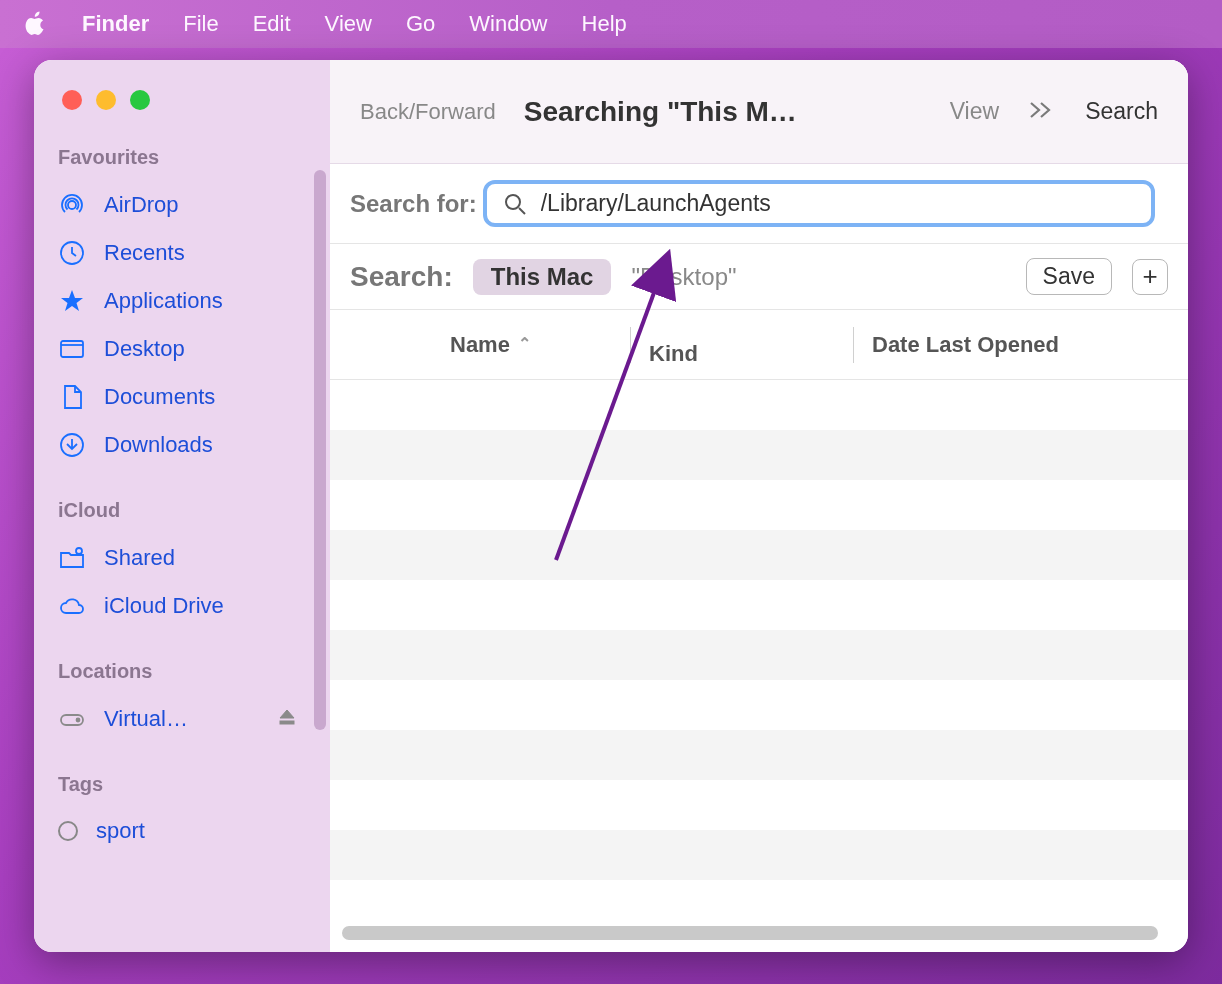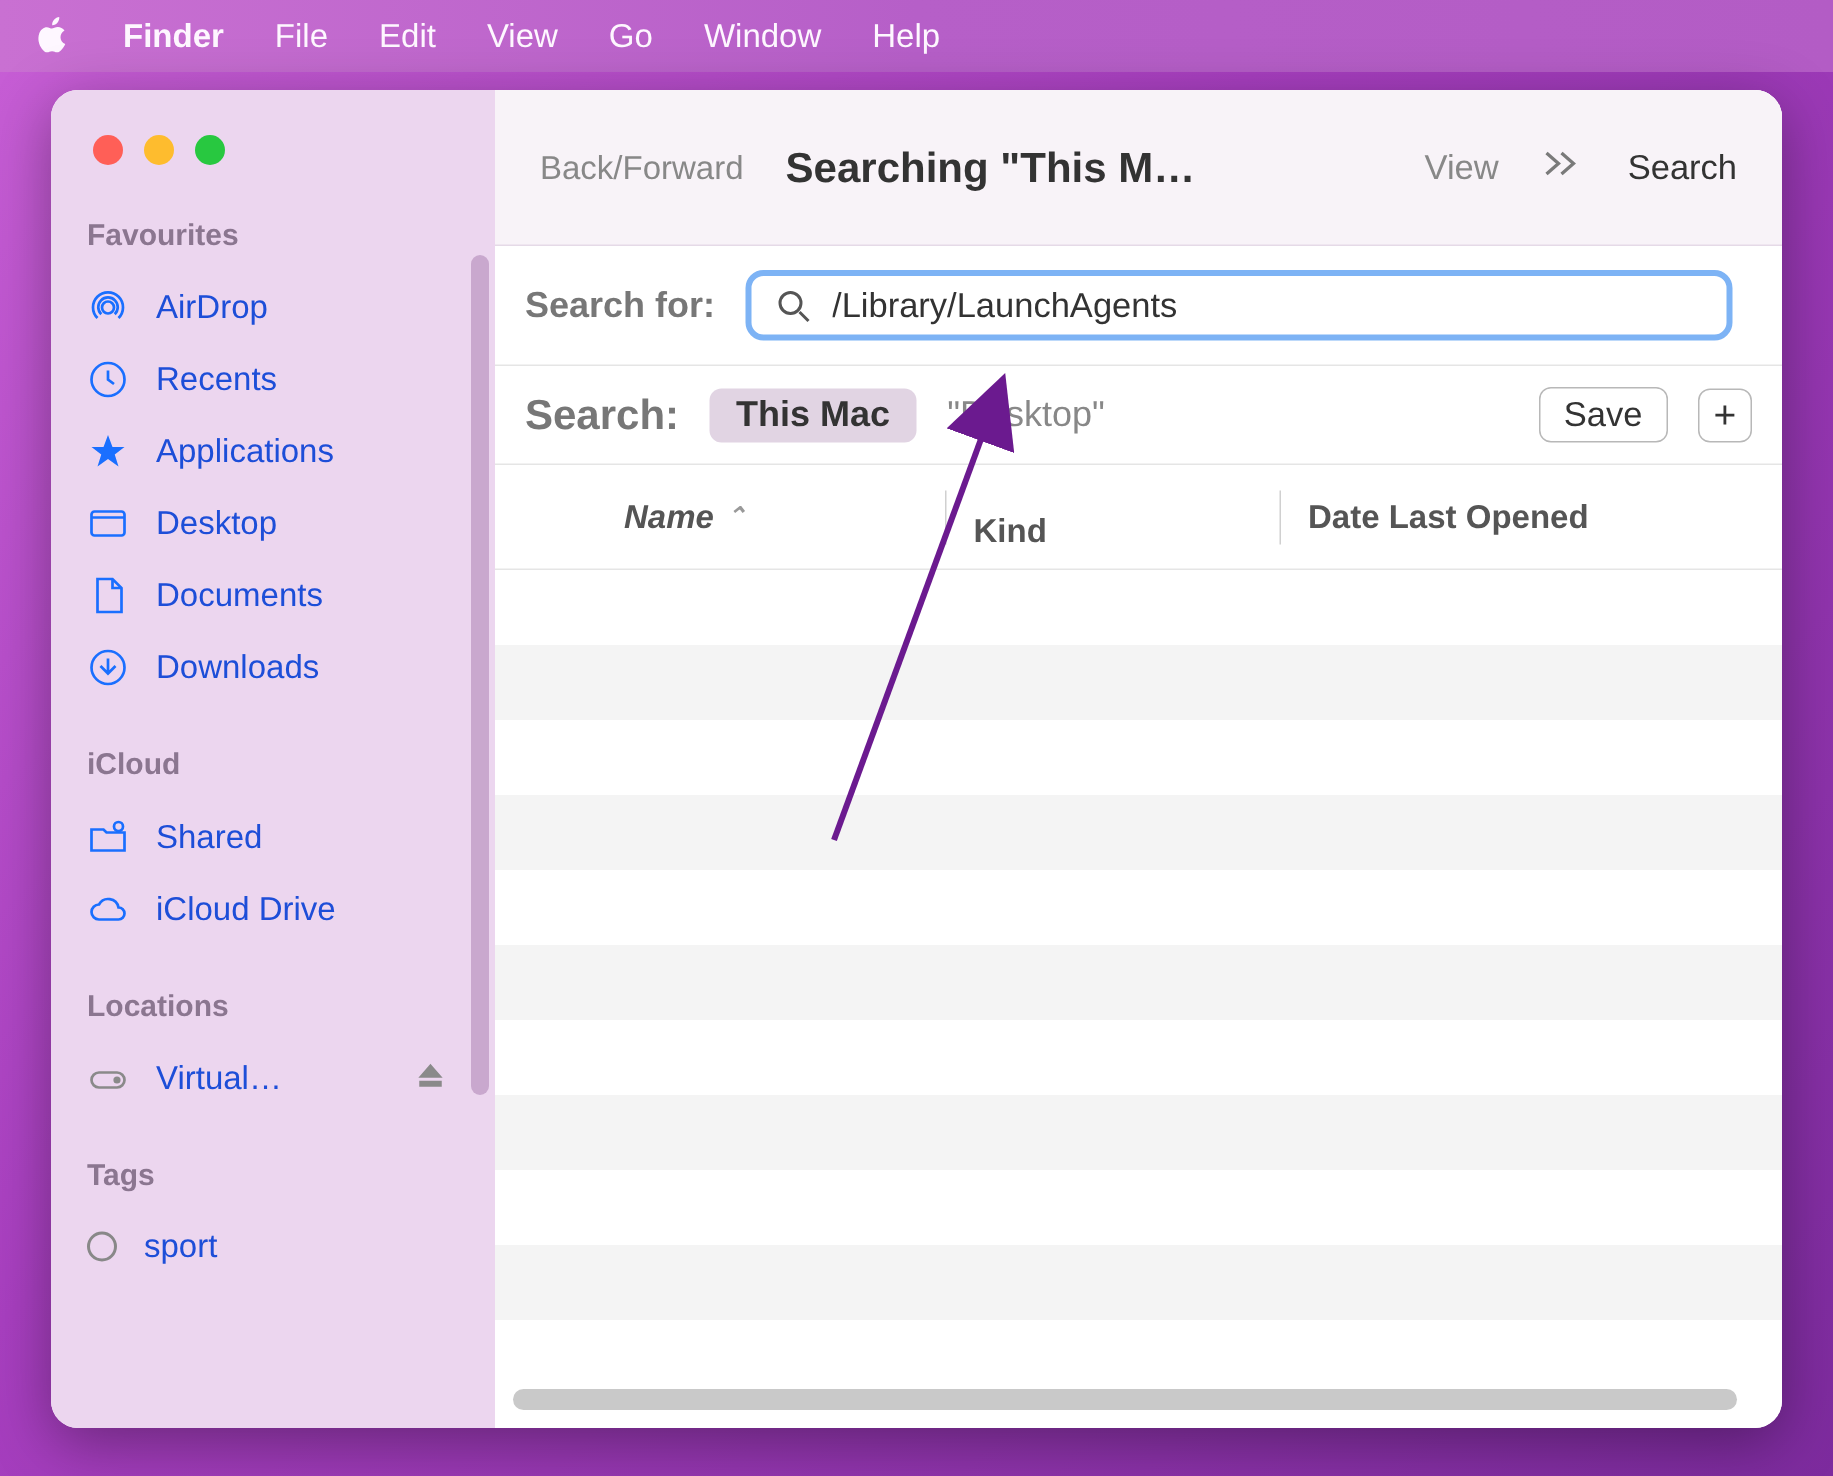--- a/index.html
+++ b/index.html
@@ -59,21 +59,21 @@
   height: 104px; display: flex; align-items: center; padding: 0 30px;
   gap: 28px; background: #f8f3f8; border-bottom: 1px solid #e5dae7;
 }
 .toolbar .bf { color: #888; font-size: 22px; }
 .toolbar .title { color: #333; font-size: 28px; font-weight: 700; flex-shrink: 1; white-space: nowrap; overflow: hidden; text-overflow: ellipsis; max-width: 320px;}
 .toolbar .view { color: #888; font-size: 23px; margin-left: auto; }
 .toolbar .chev svg { width: 30px; height: 22px; stroke: #7a7a7a; fill: none; stroke-width: 2.2; }
 .toolbar .search { color: #333; font-size: 23px; text-align: right; }
 
 .search-for-bar {
-  display: flex; align-items: center; gap: 20px; padding: 16px 33px 16px 20px;
+  display: flex; align-items: center; gap: 6px; padding: 16px 33px 16px 20px;
   background: #fff; border-bottom: 1px solid #e5e5e5;
 }
 .search-for-bar .lbl { color: #777; font-size: 24px; font-weight: 600; }
 .search-field {
   flex: 1; display: flex; align-items: center; gap: 14px;
   border: 4px solid #7db3f5; border-radius: 12px; padding: 4px 16px;
   background: #fff;
 }
 .search-field svg { width: 24px; height: 24px; stroke: #555; fill: none; stroke-width: 2; }
 .search-field input {
@@ -98,21 +98,21 @@
 }
 .scope-plus {
   width: 36px; height: 36px; border: 1.5px solid #b8b8b8; border-radius: 8px;
   display: flex; align-items: center; justify-content: center; font-size: 26px; color: #333;
 }
 
 .col-headers {
   display: flex; align-items: center; padding: 12px 0; border-bottom: 1px solid #e5e5e5;
   font-size: 22px; color: #555; font-weight: 600;
 }
-.col-name { width: 300px; padding-left: 86px; display:flex; align-items:center; gap:8px;font-style:italic; }
+.col-name { width: 300px; padding-left: 120px; display:flex; align-items:center; gap:8px; }
 .col-name .sort { color:#999; font-size:16px; transform: translateY(-1px);}
 .col-divider { width: 1px; height: 36px; background: #d0d0d0; }
 .col-kind { width: 222px; padding-left: 18px; margin-top: 19px; }
 .col-date { flex: 1; padding-left: 18px; }
 
 .results { flex: 1; overflow: hidden; position: relative; }
 .row { height: 50px; }
 .row.even { background: #f4f4f4; }
 .row.odd { background: #fff; }
 

